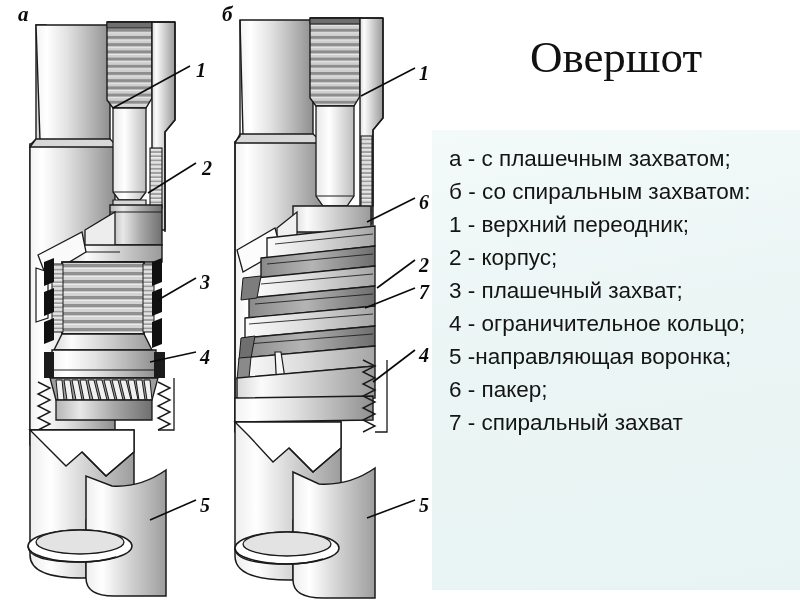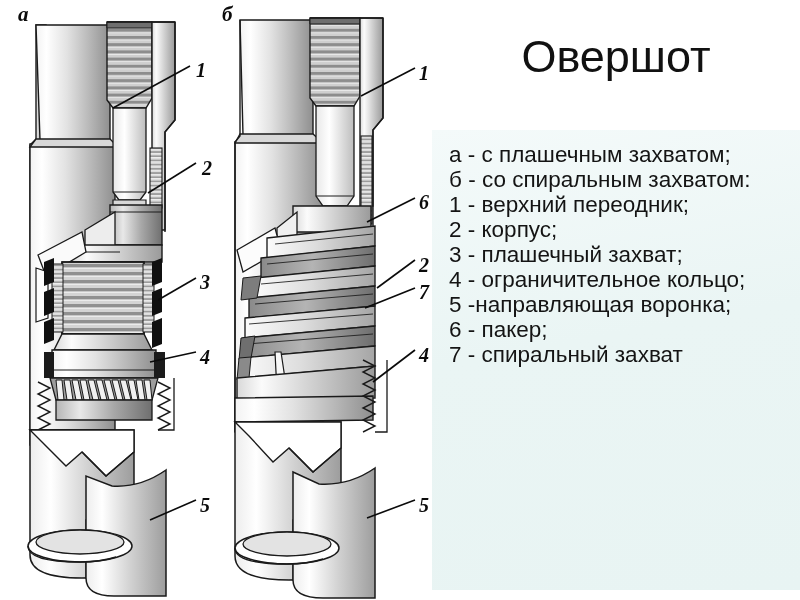--- a/index.html
+++ b/index.html
@@ -24,30 +24,30 @@
     background:linear-gradient(170deg,#f4fafa 0%,#eaf5f4 45%,#e8f4f3 100%);
   }
   #title{
     position:absolute;
     left:432px;top:30px;
     width:368px;
     text-align:center;
     font-size:45px;
     line-height:54px;
     color:#111111;
-    font-family:Liberation Sans, sans-serif;
+    font-family:Liberation Serif, serif;
     letter-spacing:0px;
     white-space:nowrap;
   }
   #legend-list{
     position:absolute;
     left:449px;top:142px;
     width:348px;
     font-size:22.5px;
-    line-height:25px;
+    line-height:33px;
     color:#141414;
   }
   #legend-list .lg{white-space:pre-wrap;}
 
   
   .fig-letter{
     position:absolute;
     font-family:"Liberation Serif", serif;
     font-weight:bold;font-style:italic;
     font-size:21px;color:#0b0b0b;

